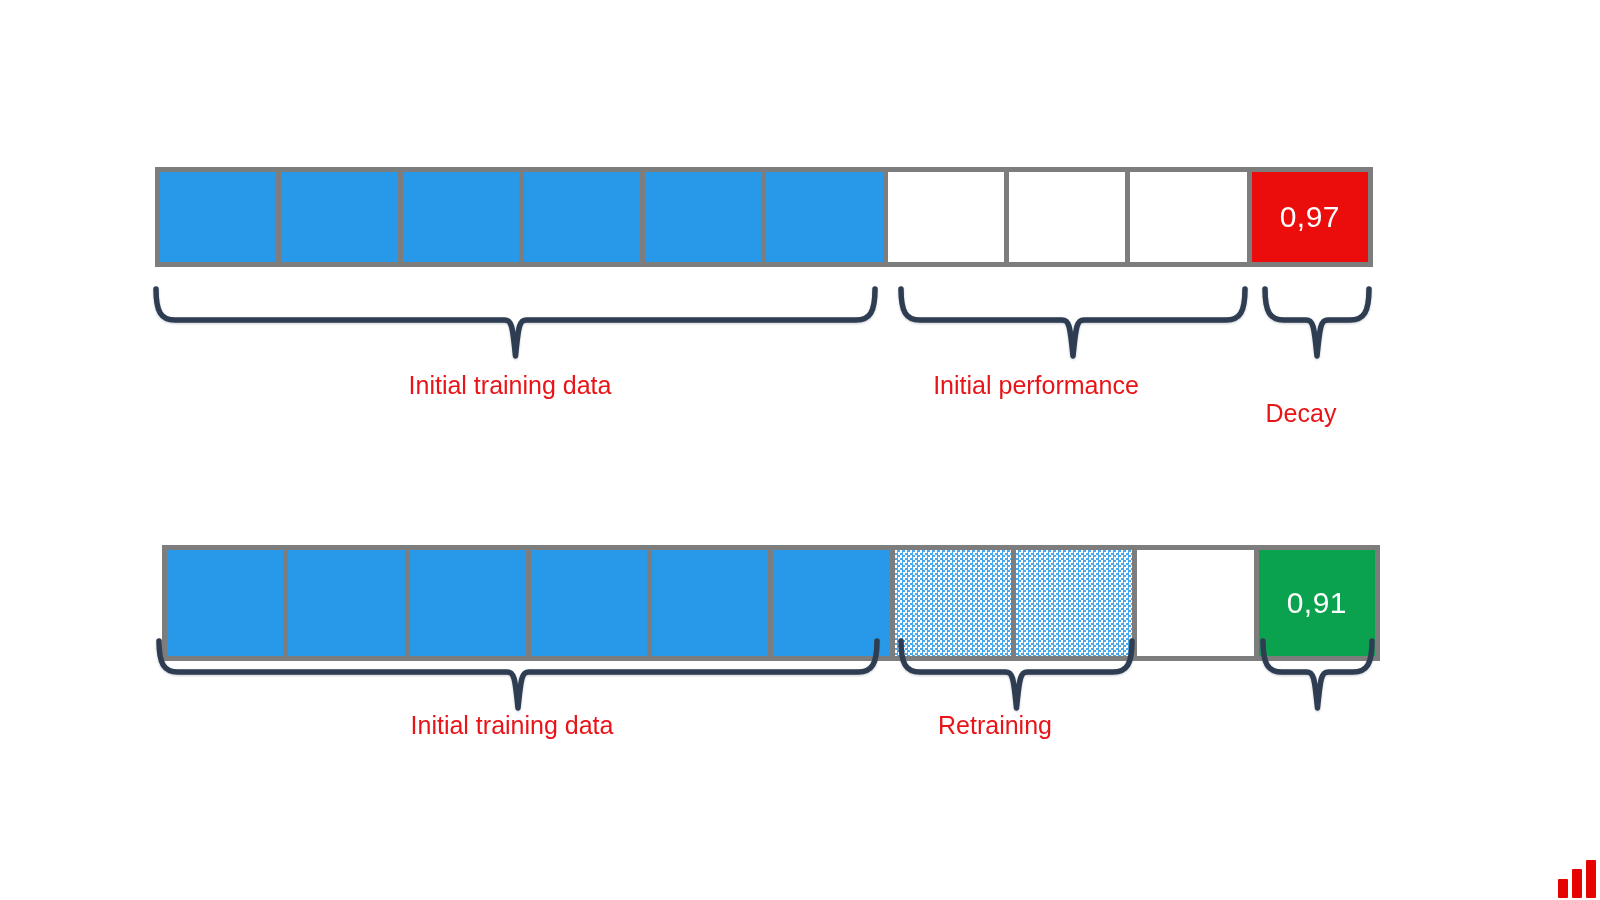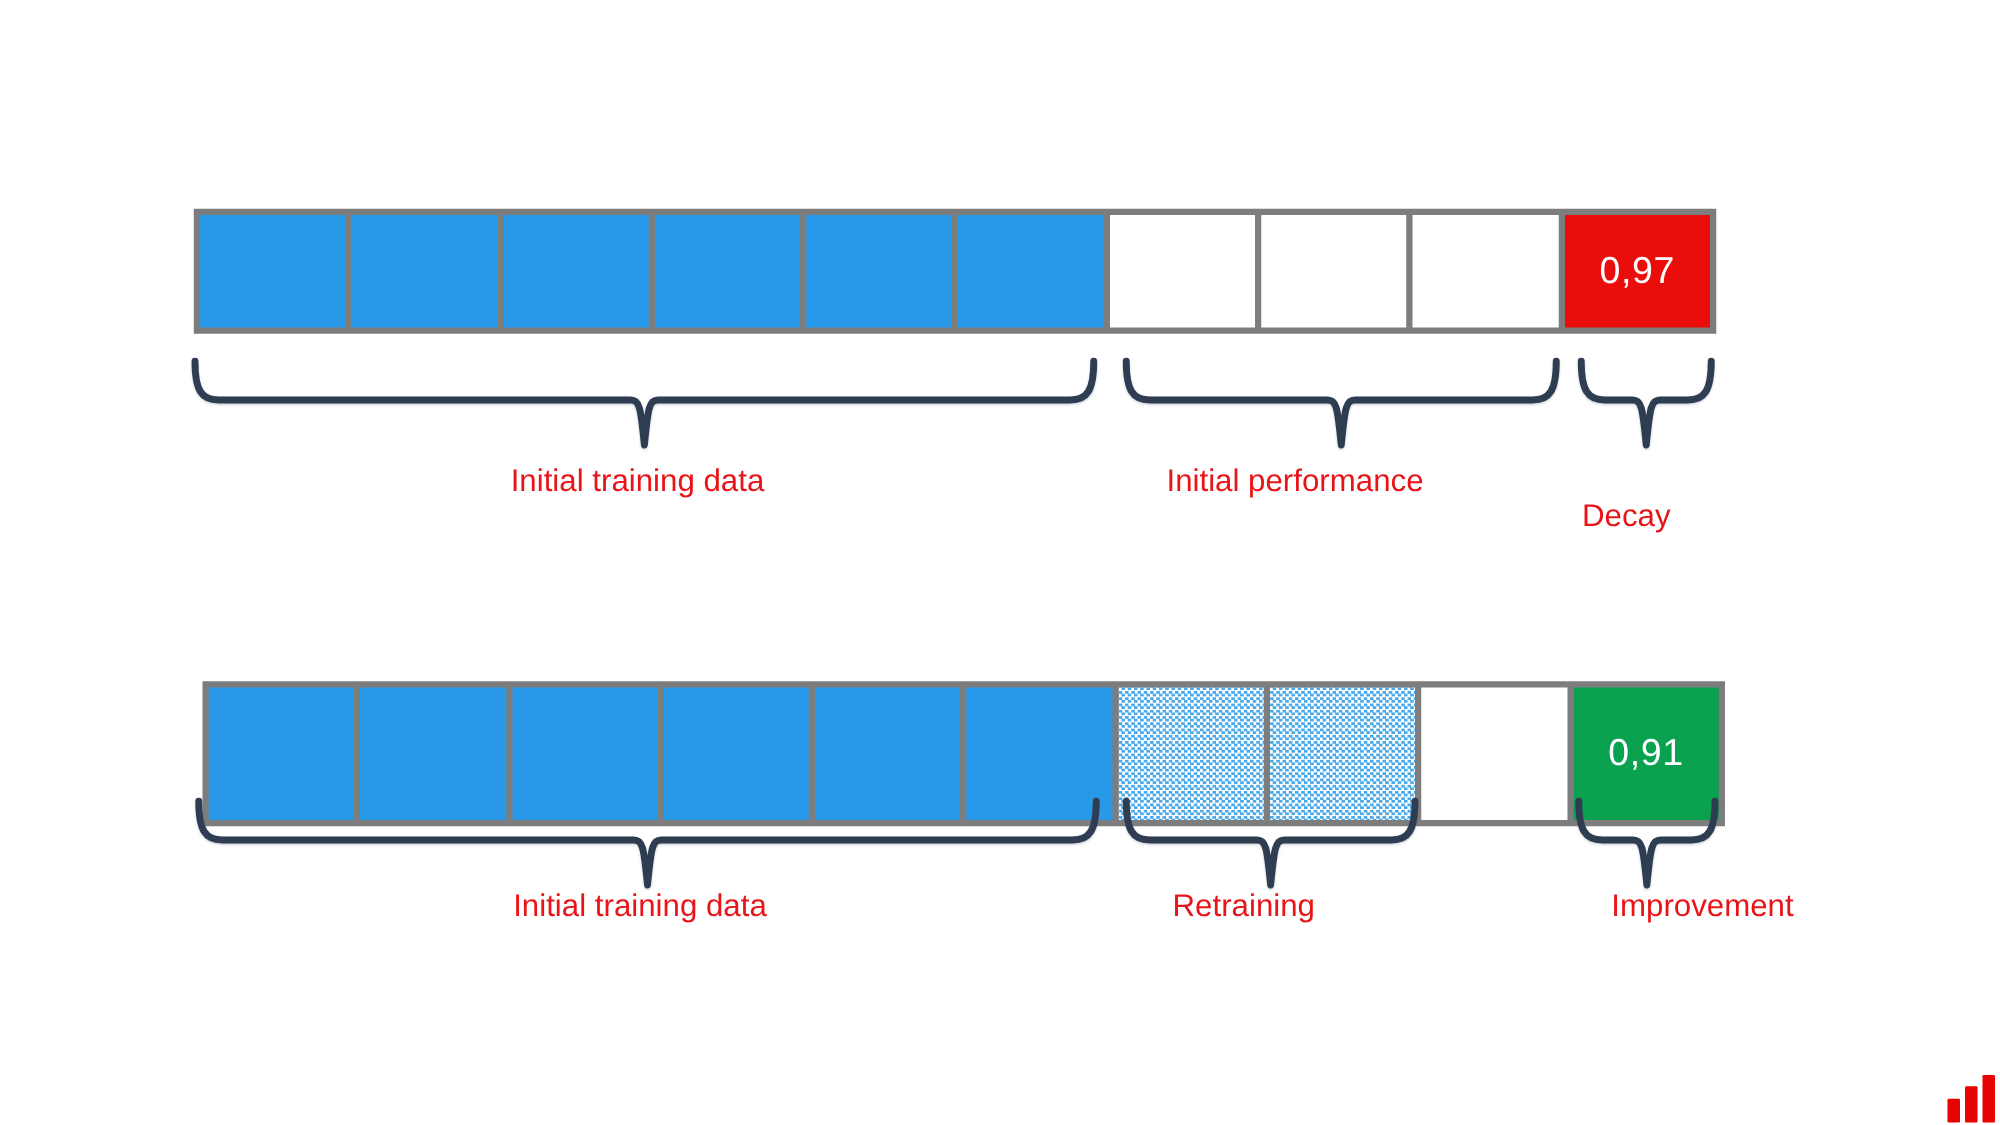--- a/index.html
+++ b/index.html
@@ -88,20 +88,19 @@
         <path d="M 3 3 C 3 26 8 34 22 34 L 351 34 C 358 34 359 39 362 70 C 365 39 366 34 373 34 L 702 34 C 716 34 721 26 721 3"></path>
       </svg>
       <div class="glabel" style="left: 512px; top: 702px;">Initial training data</div>
       <svg class="brace" width="237" height="74" style="left: 898px; top: 638px;">
         <path d="M 3 3 C 3 26 8 34 22 34 L 107.5 34 C 114.5 34 115.5 39 118.5 70 C 121.5 39 122.5 34 129.5 34 L 215 34 C 229 34 234 26 234 3"></path>
       </svg>
       <div class="glabel" style="left: 995px; top: 702px; text-align: right;">Retraining</div>
       <svg class="brace" width="115" height="74" style="left: 1260px; top: 638px;">
         <path d="M 3 3 C 3 26 8 34 22 34 L 46.5 34 C 53.5 34 54.5 39 57.5 70 C 60.5 39 61.5 34 68.5 34 L 93 34 C 107 34 112 26 112 3"></path>
       </svg>
-      <div class="glabel" style="left: 1362px; top: 702px;">Improvement</div>
     </div>
   <div class="logo">
     <span class="lb b1"></span>
     <span class="lb b2"></span>
     <span class="lb b3"></span>
   </div>
 </div>
 
 </body></html>

